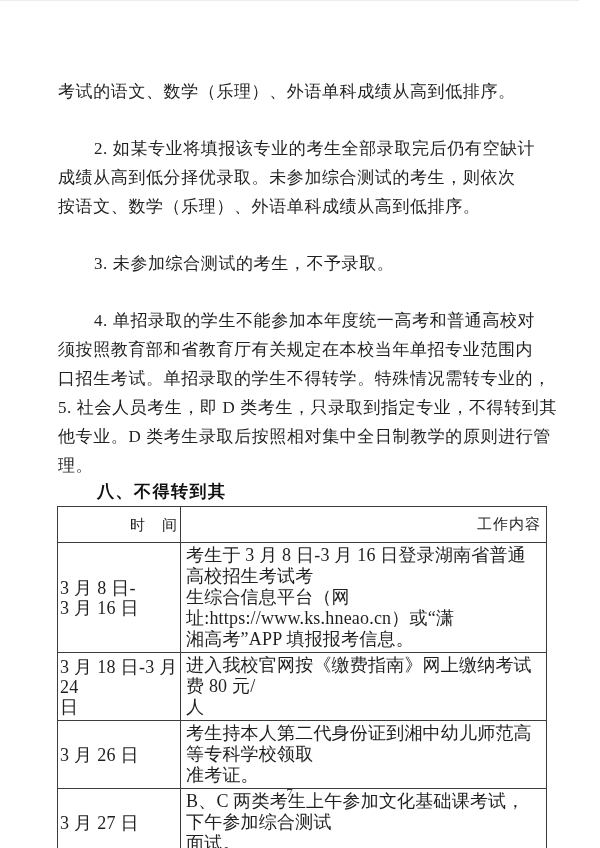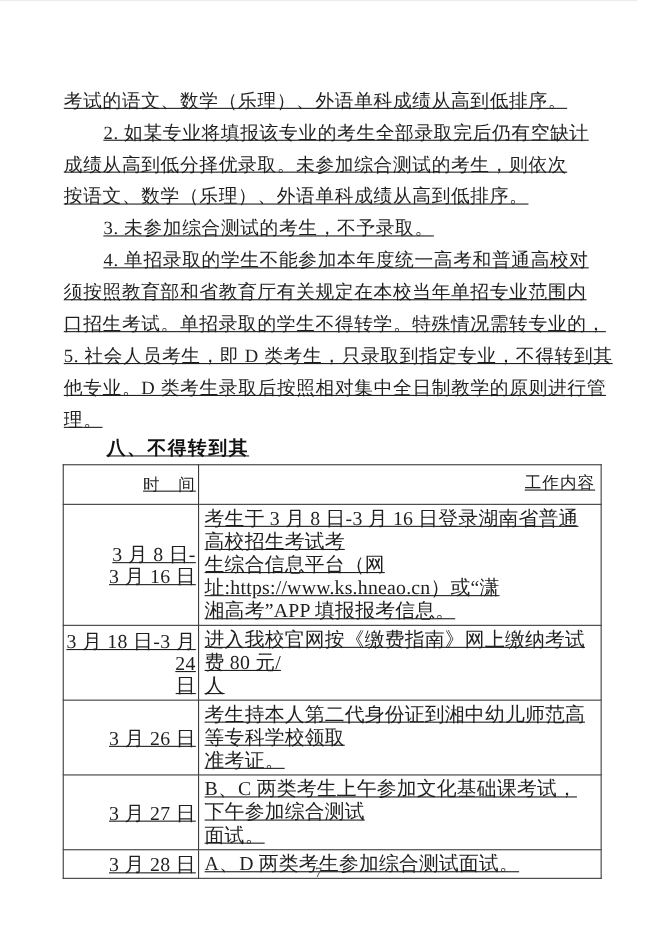--- a/index.html
+++ b/index.html
@@ -6,33 +6,32 @@
   .page {
     position: relative;
     width: 579px;
     height: 848px;
     background: #ffffff;
     font-family: "Liberation Serif", "DejaVu Serif", serif;
     color: #1f1f1f;
     box-sizing: border-box;
     border-top: 1px solid #ececec;
     overflow: hidden;
-    text-decoration: underline;
   }
   .content { padding-top: 76px; }
   .line {
     margin-left: 58px;
     margin-right: 50px;
     height: 29px;
     line-height: 29px;
     font-size: 17px;
     letter-spacing: 0.6px;
     white-space: nowrap;
   }
-  .line.indent { padding-left: 36px; }
+  .line.indent { padding-left: 36px; margin-top: 28px; }
   .heading {
     font-family: "Liberation Sans", sans-serif;
     font-weight: bold;
     font-size: 17px;
     letter-spacing: 1.5px;
     margin: 1px 0 3px 97px;
     height: 22px;
     line-height: 22px;
     color: #111111;
   }
@@ -43,21 +42,21 @@
     width: 490px;
   }
   table.schedule td {
     border: 1px solid #3c3c3c;
     font-size: 18px;
     vertical-align: middle;
     overflow: hidden;
   }
   td.time {
     width: 118px;
-    text-align: right;
+    text-align: left;
     white-space: pre-line;
     line-height: 20px;
     padding: 1px 2px;
     letter-spacing: 0.3px;
   }
   td.cellcontent {
     padding: 2px 5px;
     white-space: pre-line;
     line-height: 21px;
     letter-spacing: 0.2px;

